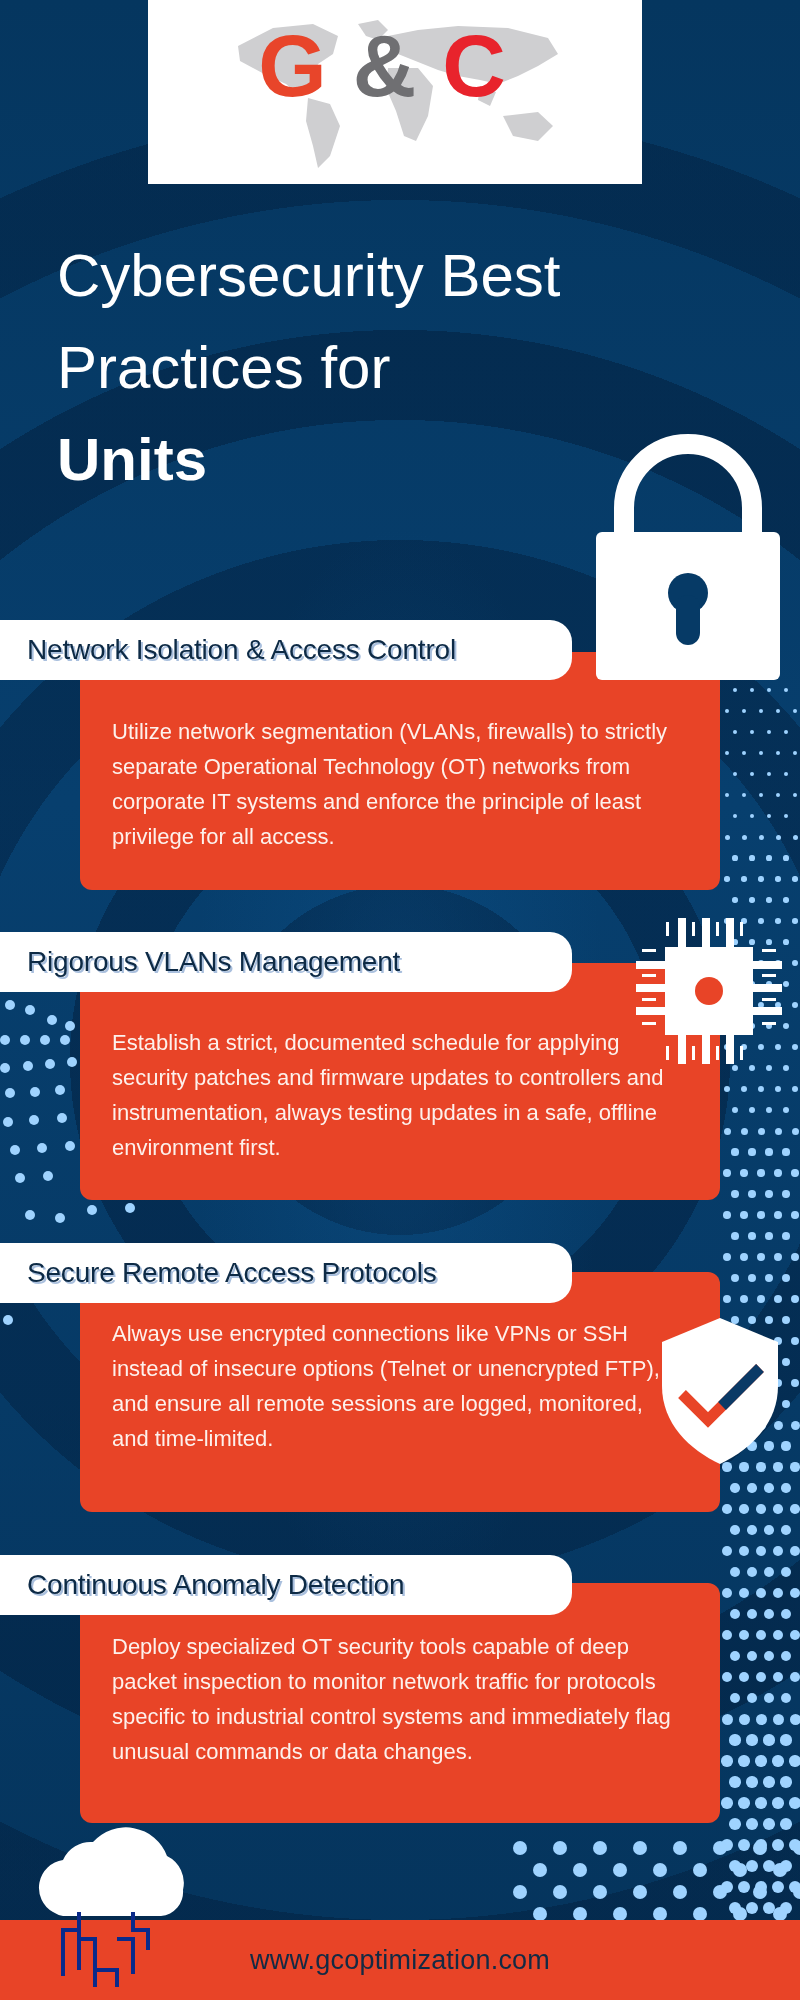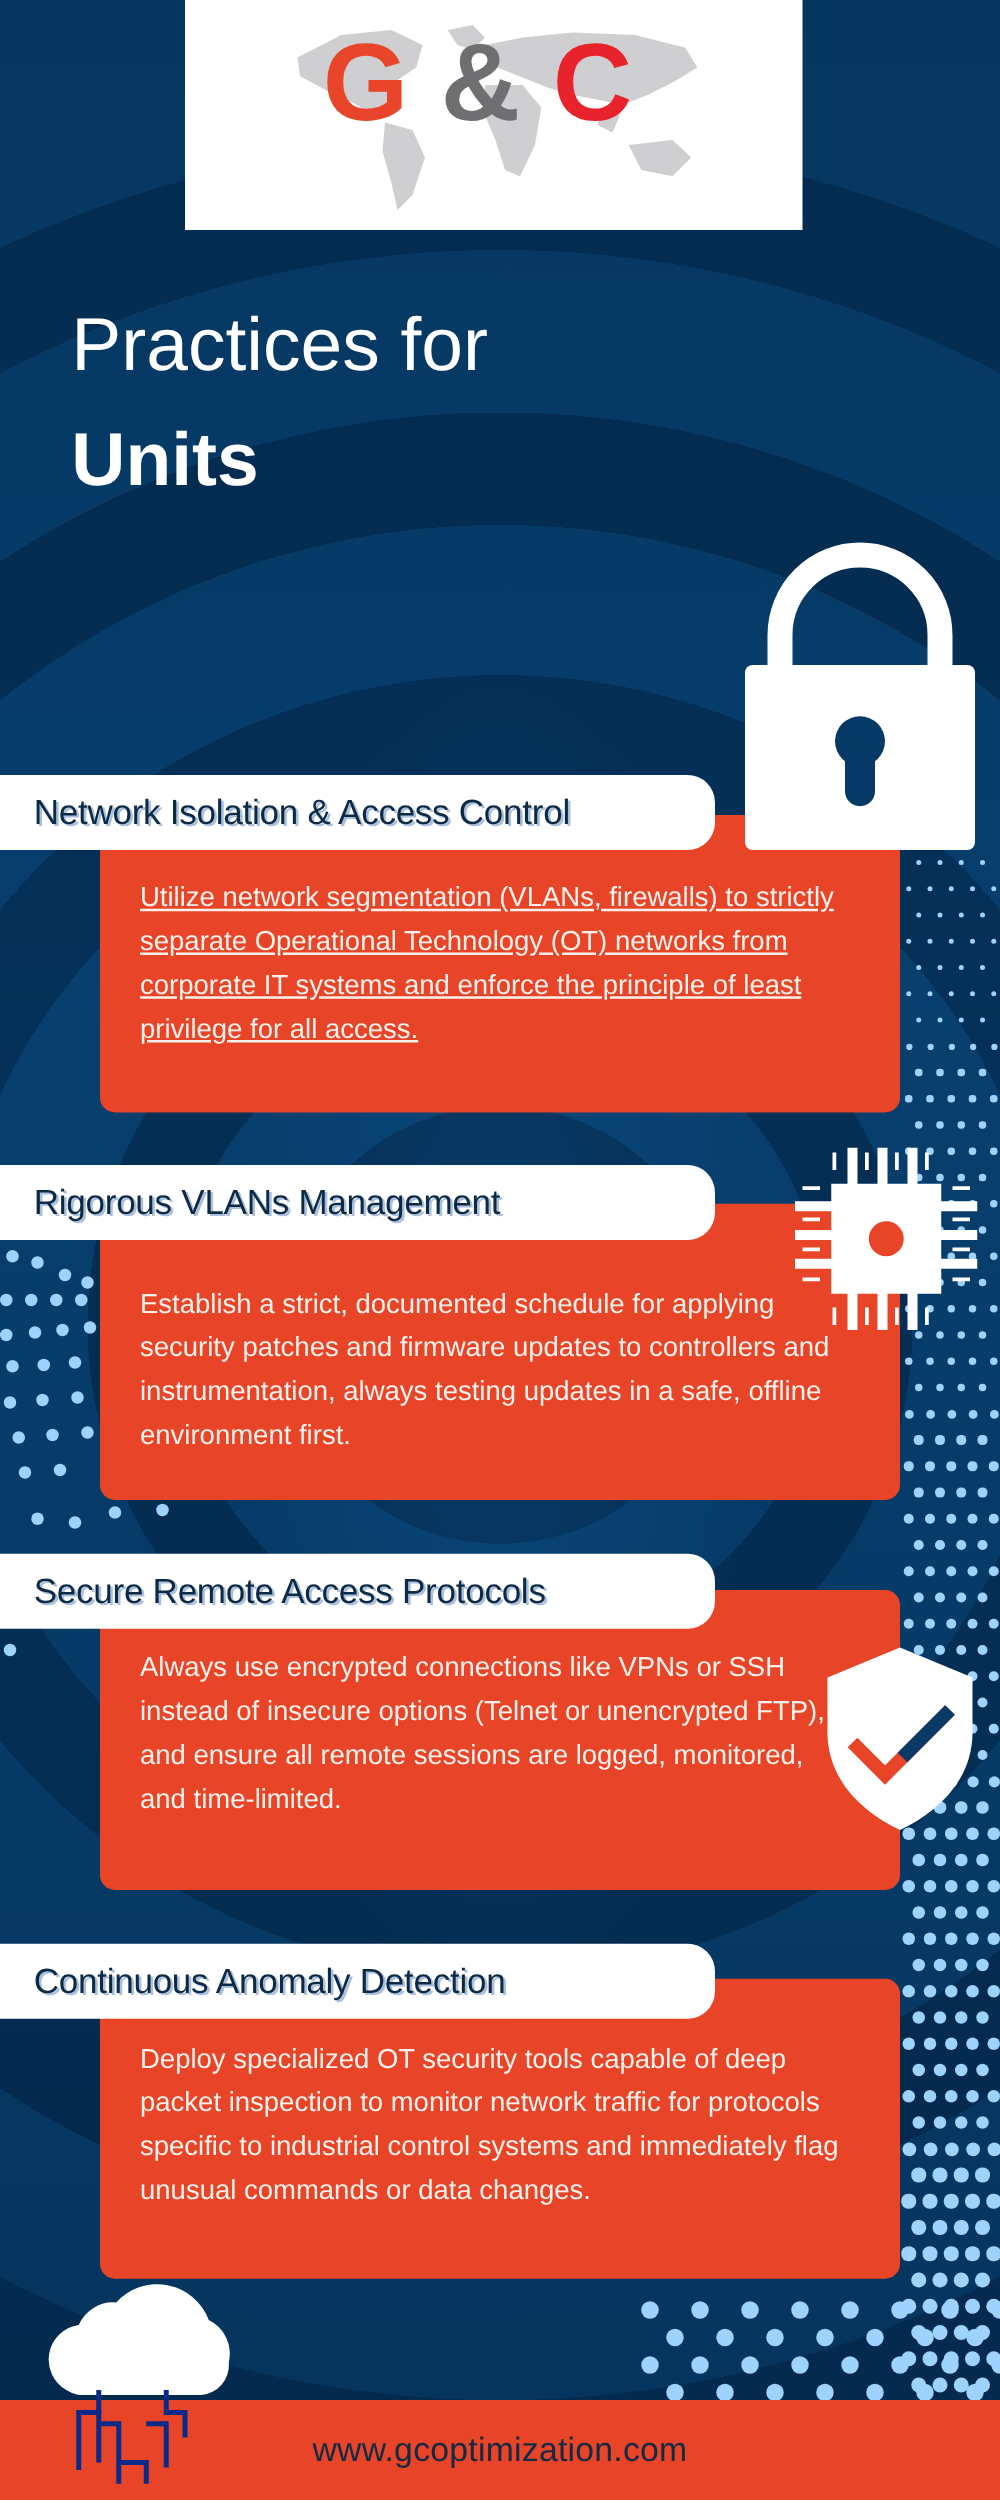--- a/index.html
+++ b/index.html
@@ -435,27 +435,28 @@
       <path d="M285 110 L320 106 L335 120 L320 135 L295 130 Z"></path>
       <path d="M262 80 L278 86 L272 100 L260 94 Z"></path>
     </g>
   </svg>
   <div class="logo-gc">
     <span class="g">G</span><span class="amp">&amp;</span><span class="c">C</span>
   </div>
 </div>
 
 <h1 class="title">
+  <span class="line light">Cybersecurity Best</span>
   <span class="line light">Practices for</span>
   <span class="line bold">Units</span>
 </h1>
 
 <div class="section" style="top:620px;">
   <div class="card" style="top:32px;height:238px;">
-    <p class="card-text" style="top:48px;text-decoration:underline;">Utilize network segmentation (VLANs, firewalls) to strictly separate Operational Technology (OT) networks from corporate IT systems and enforce the principle of least privilege for all access.</p>
+    <p class="card-text" style="top:62px;">Utilize network segmentation (VLANs, firewalls) to strictly separate Operational Technology (OT) networks from corporate IT systems and enforce the principle of least privilege for all access.</p>
   </div>
   <div class="pill" style="top:0;">
     <span class="pill-label">Network Isolation &amp; Access Control</span>
   </div>
 </div>
 
 <div class="section" style="top:932px;">
   <div class="card" style="top:31px;height:237px;">
     <p class="card-text" style="top:62px;right:30px;">Establish a strict, documented schedule for applying security patches and firmware updates to controllers and instrumentation, always testing updates in a safe, offline environment first.</p>
   </div>

